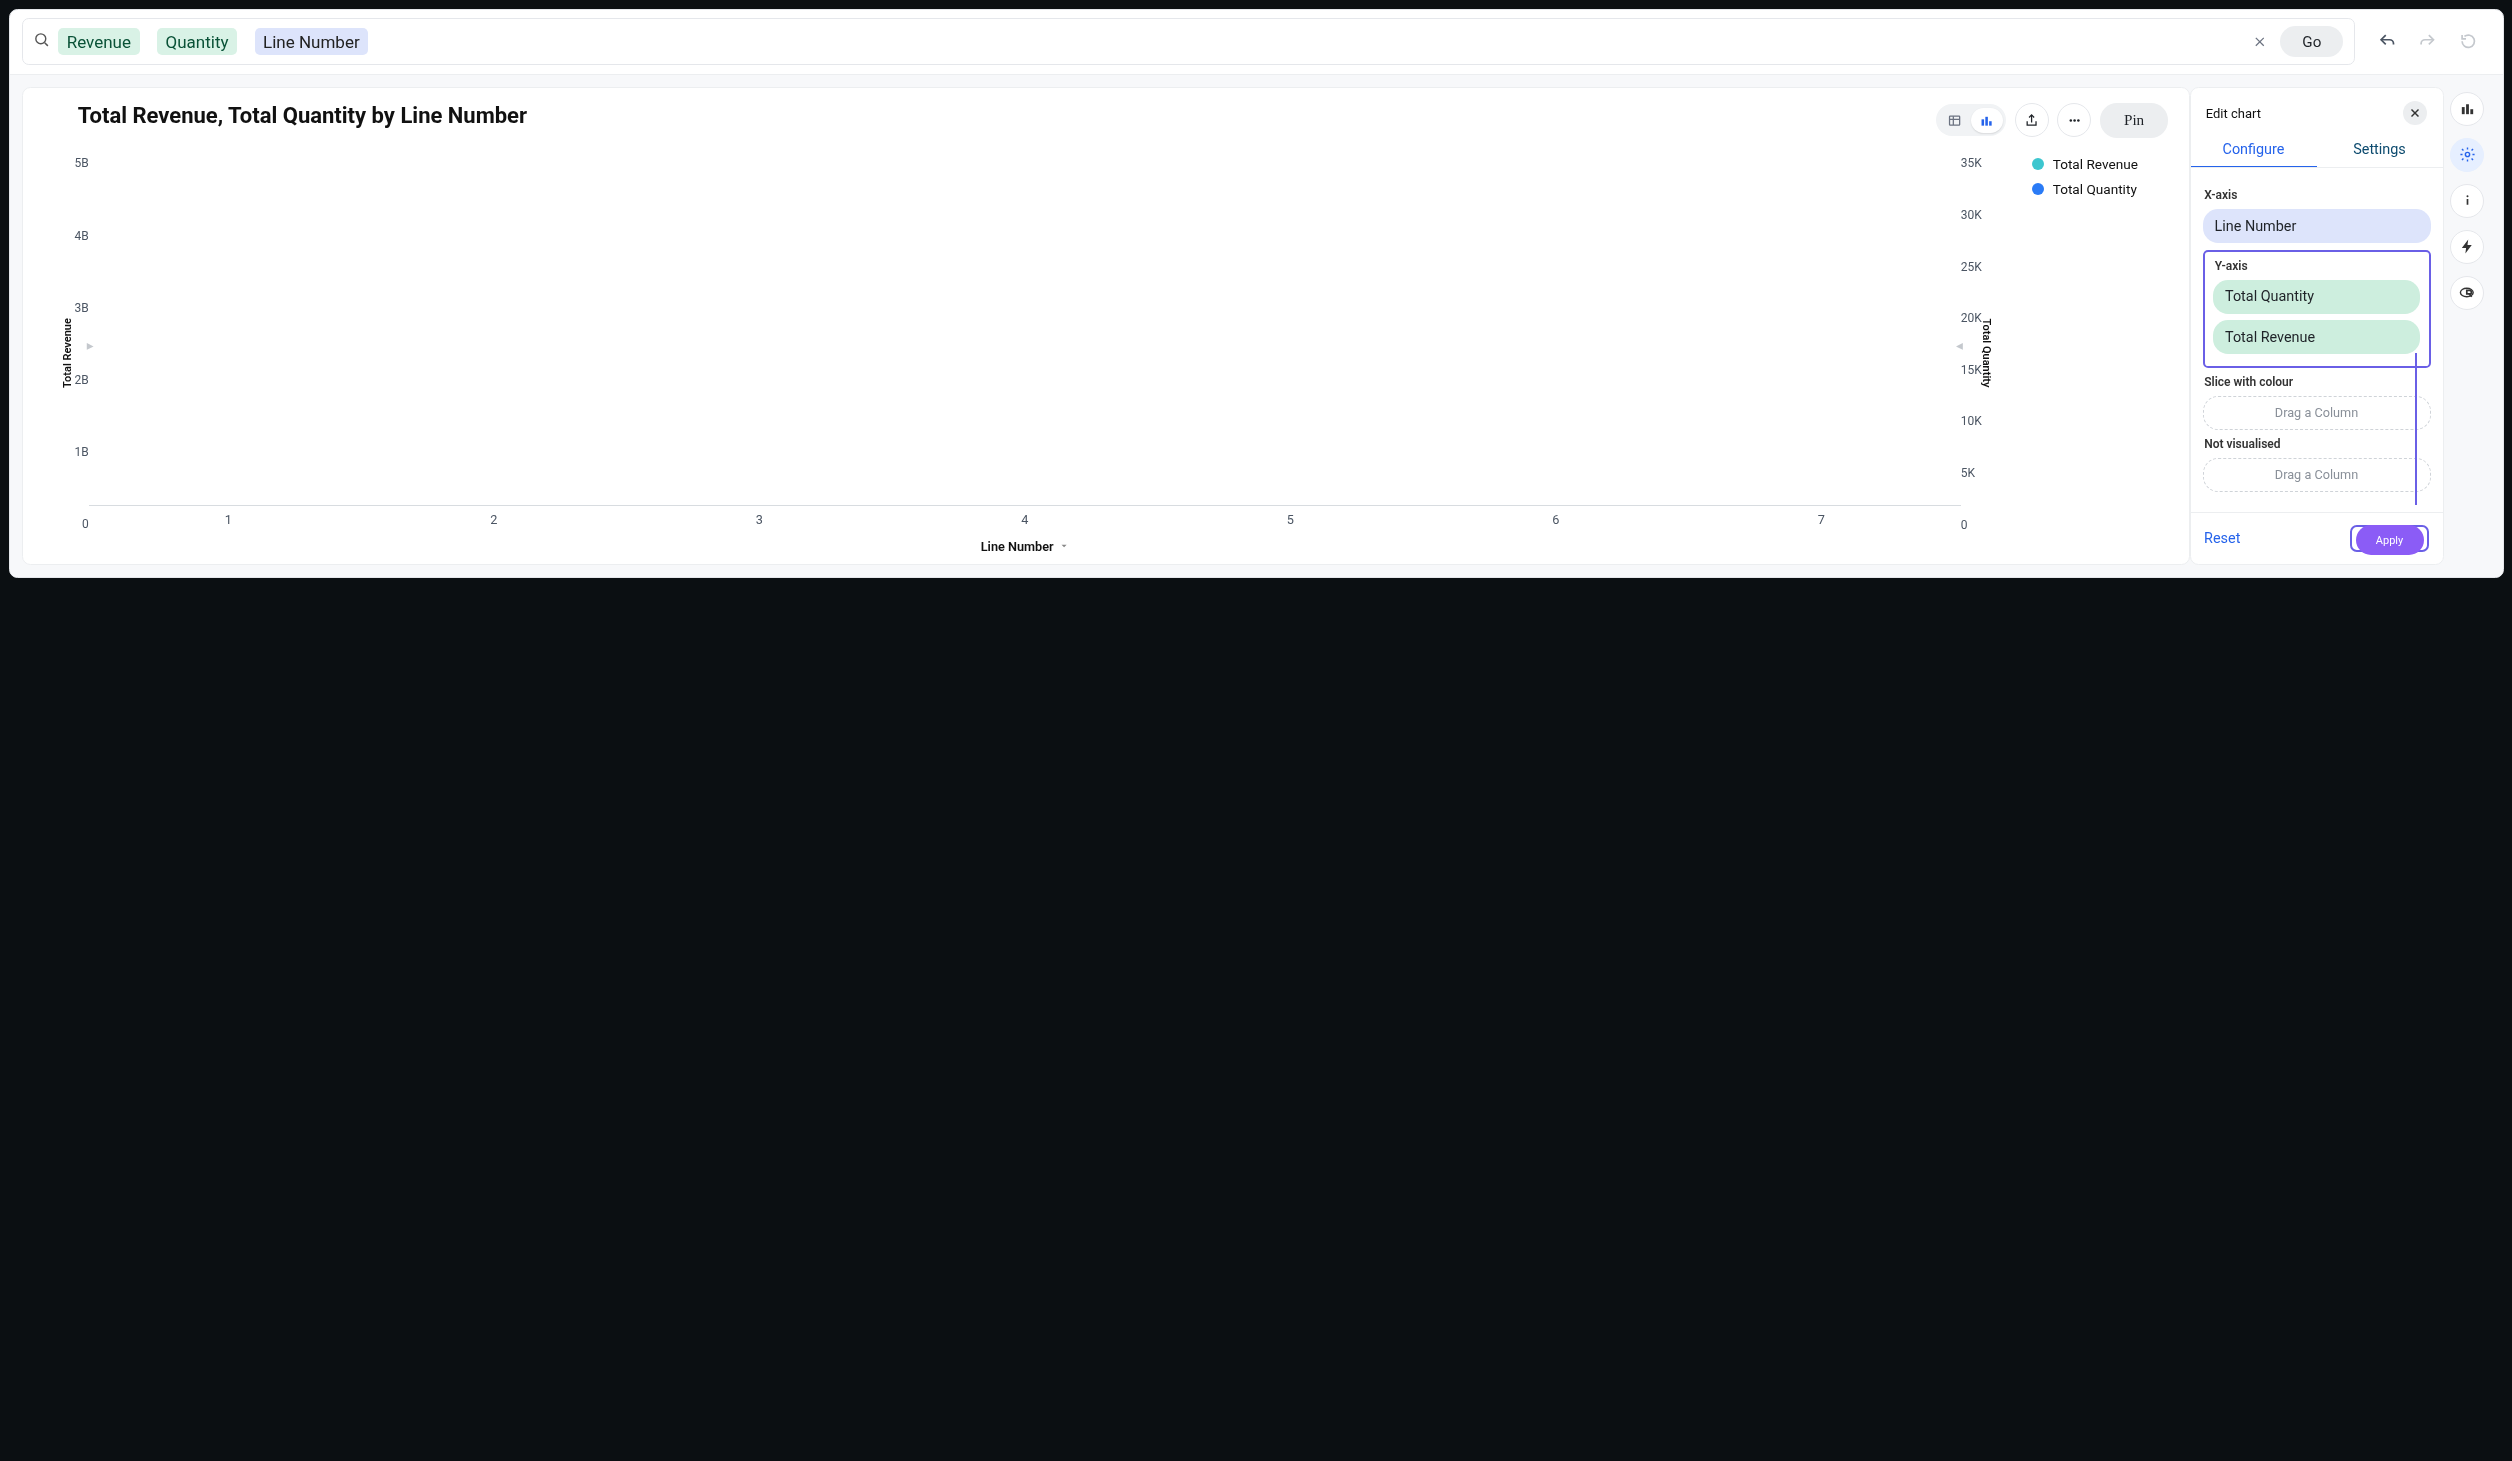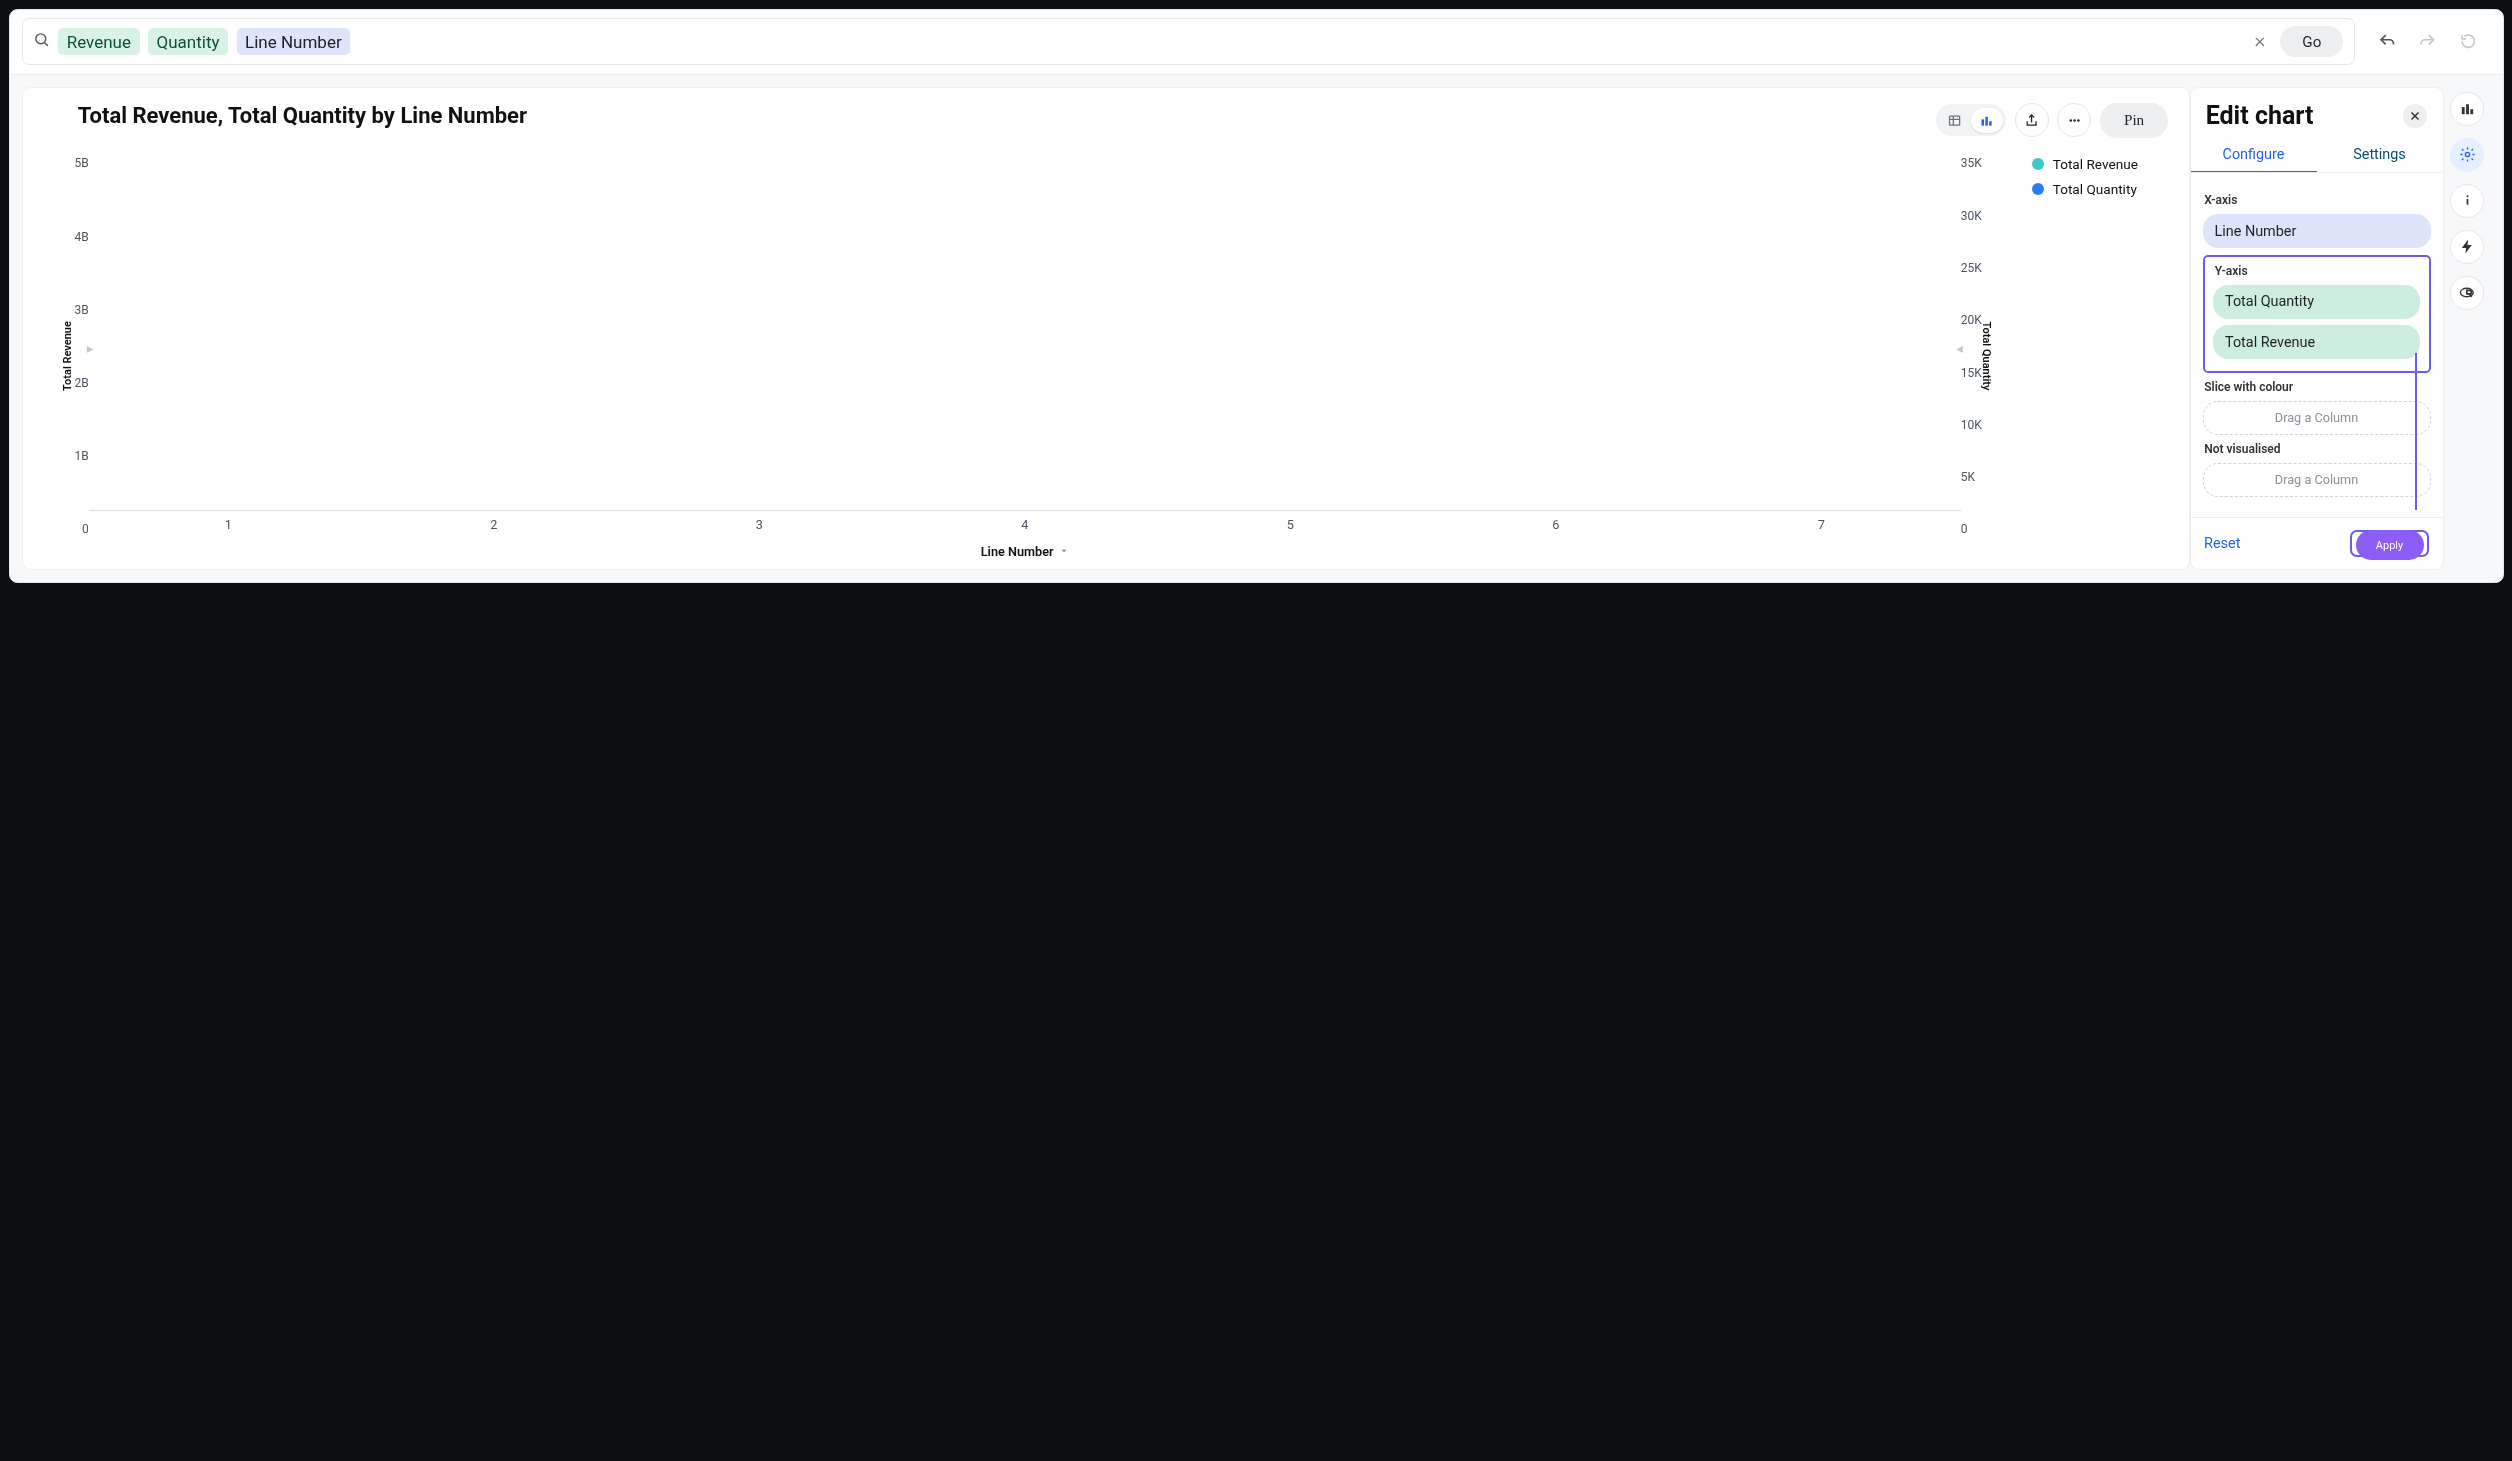--- a/index.html
+++ b/index.html
@@ -5,21 +5,21 @@
   * { box-sizing: border-box; margin: 0; padding: 0; }
   body { font-family: -apple-system, BlinkMacSystemFont, "Segoe UI", Roboto, Helvetica, Arial, sans-serif; background: #0b0f12; padding: 8.5px; color: #111; }
   .frame { background: #fff; border-radius: 8.5px; width: 100%; height: 100%; display: flex; flex-direction: column; border: 0.8px solid #e5e7eb; overflow: hidden; }
   
   .topbar { display: flex; align-items: center; gap: 10.2px; padding: 8.5px 12px; border-bottom: 0.8px solid #eceef0; }
   .searchbox { flex: 1; display: flex; align-items: center; gap: 8.5px; background: #fff; border: 0.8px solid #e5e7eb; border-radius: 6.8px; padding: 6.8px 10.2px; font-size: 17px; }
   .search-icon svg { width: 17px; height: 17px; stroke: #555; }
   .tag { border-radius: 5.1px; padding: 3.4px 8.5px; font-size: 17px; }
   .tag.green { background: #d9f2e6; color: #0a5237; }
   .tag.blue  { background: #dde4fb; color: #222; }
-  .searchbox .tag { margin-right: 0; }
+  .searchbox .tag { margin-right: 9px; }
   .clear-btn, .go-btn, .icon-btn, .round-btn, .pill-btn { display: inline-flex; align-items: center; justify-content: center; }
   .clear-btn { width: 24px; height: 24px; border-radius: 12px; color: #6b7280; margin-left: auto; cursor: pointer; }
   .go-btn { background: #eceef0; border-radius: 17px; padding: 6.8px 22px; font-size: 15.2px; color: #1f2328; cursor: pointer; }
   .nav-icons { display: flex; gap: 6.8px; padding: 0 5.1px; }
   .nav-icons .icon-btn { width: 34px; height: 34px; border-radius: 6.8px; color: #4b5563; cursor: pointer; }
   .nav-icons .icon-btn.disabled { color: #c4c8cd; cursor: default; }
   .nav-icons svg { width: 18.6px; height: 18.6px; }
   
   .body { flex: 1; display: flex; position: relative; background: #f7f8fa; }
   .main { flex: 1; margin: 12px; margin-right: 0; background: #fff; border: 0.8px solid #eceef0; border-radius: 8.5px; padding: 15.2px 20.3px 10.2px 20.3px; display: flex; flex-direction: column; }
@@ -54,21 +54,21 @@
   .xaxis .xt { flex: 1; text-align: center; font-size: 12.7px; color: #4b5563; }
   .xlabel { text-align: center; font-size: 12.7px; font-weight: 600; color: #111; margin-top: 12px; display: inline-flex; align-items: center; justify-content: center; gap: 5.1px; align-self: center; }
   .xlabel svg { width: 10.2px; height: 10.2px; color: #888; }
   .legend { width: 136px; padding-top: 3.4px; font-size: 13.6px; }
   .legend-item { display: flex; align-items: center; gap: 8.5px; margin-bottom: 8.5px; cursor: pointer; }
   .swatch { width: 12px; height: 12px; border-radius: 6px; }
   .footer-note { font-size: 12.7px; color: #6b7280; margin-top: 6.8px; }
   
   .panel { width: 254px; margin: 12px 0; background: #fff; border: 0.8px solid #eceef0; border-radius: 8.5px; display: flex; flex-direction: column; }
   .panel-head { display: flex; align-items: center; justify-content: space-between; padding: 13.6px 15.2px 6.8px 15.2px; }
-  .panel-head h3 { font-size: 25px; font-weight: 700; }
+  .panel-head h3 { font-size: 13px; font-weight: 400; }
   .close-btn { width: 24px; height: 24px; border-radius: 12px; background: #eceef0; display: flex; align-items: center; justify-content: center; cursor: pointer; color: #333; }
   .close-btn svg { width: 12px; height: 12px; }
   .tabs { display: flex; border-bottom: 0.8px solid #eceef0; }
   .tab { flex: 1; padding: 8.5px 0; text-align: center; font-size: 14.4px; cursor: pointer; color: #0c4a6e; }
   .tab.active { color: #2563eb; border-bottom: 1.7px solid #2563eb; }
   .panel-body { flex: 1; padding: 13.6px 12px; overflow: auto; }
   .section-label { font-size: 12px; font-weight: 600; color: #333; margin: 6.8px 0 6.8px 1.7px; }
   .chip { border-radius: 15.2px; padding: 8.5px 12px; font-size: 14.4px; margin-bottom: 6.8px; cursor: grab; }
   .chip.blue  { background: #dde4fb; color: #1f2328; }
   .chip.green { background: #cdeede; color: #1f2328; }

